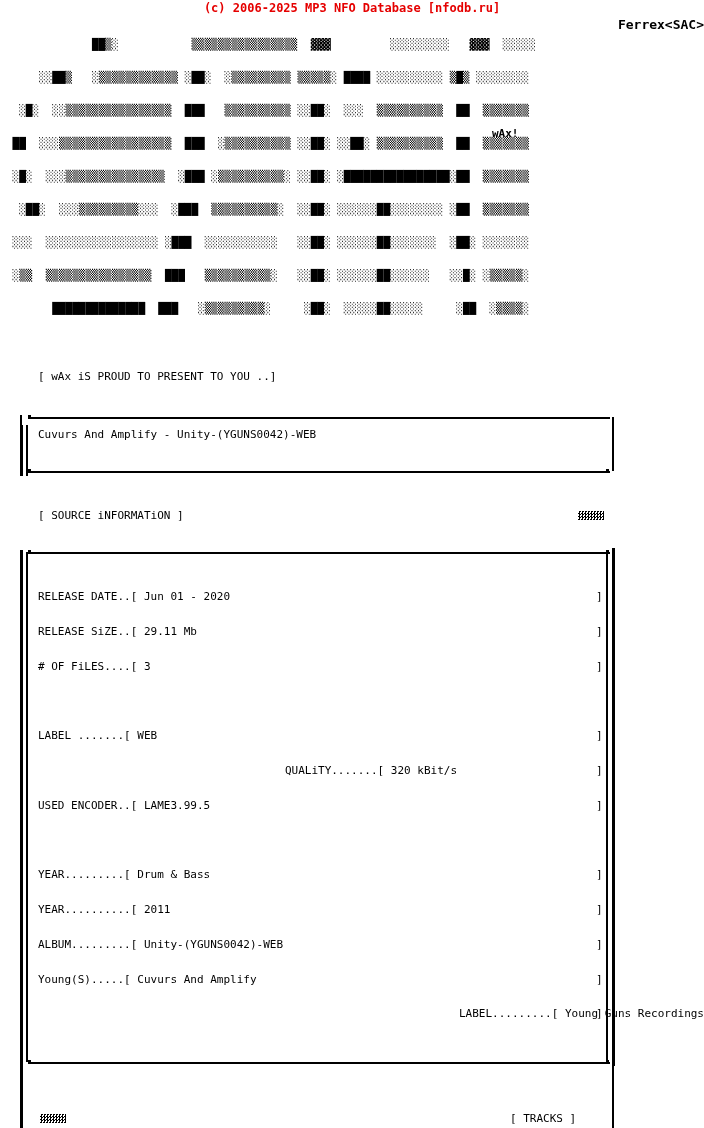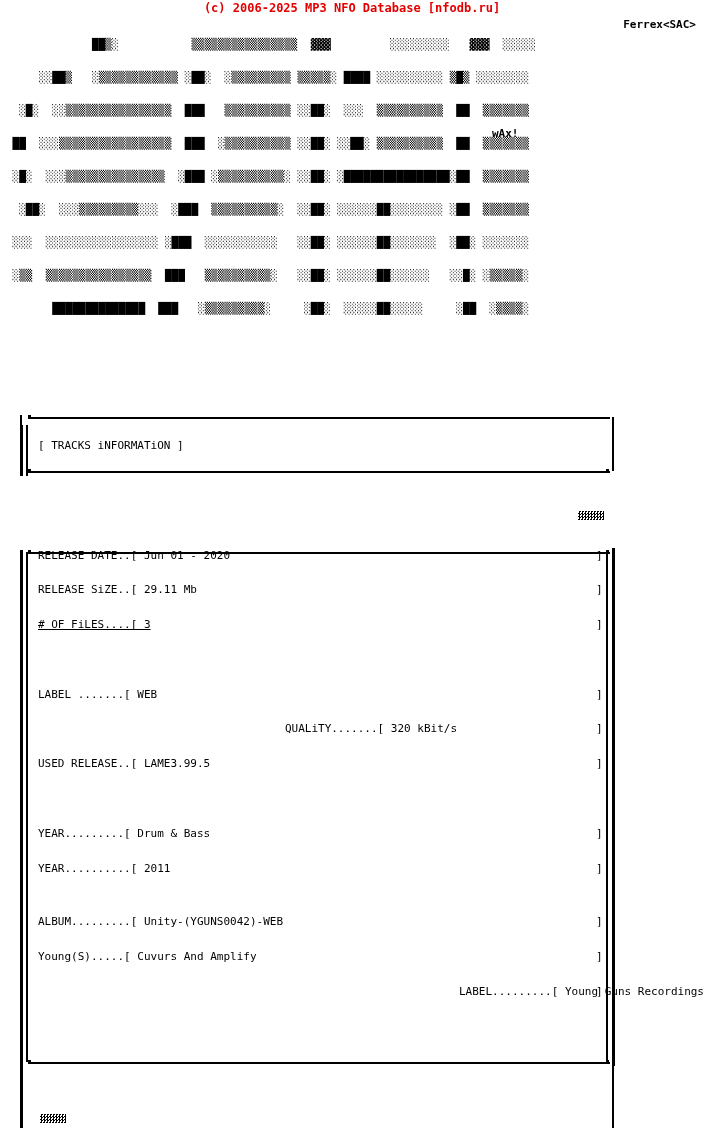--- a/index.html
+++ b/index.html
@@ -29,22 +29,22 @@
     font-size:11px;
     line-height:11px;
     white-space:pre;
     letter-spacing:0px;
     font-family:"DejaVu Sans Mono","Liberation Mono",monospace;
     margin-top:1px;
     padding-left:6px;
   }
   .ferrex-tag{
     position:absolute;
-    right:8px;top:19px;
-    font-size:11px;line-height:11px;
+    right:0;top:19px;
+    font-size:13px;line-height:11px;
     font-weight:bold;
     white-space:pre;
     z-index:4;
   }
   .wax-tag{
     position:absolute;
     left:492px;top:128px;
     font-size:11px;line-height:11px;
     font-weight:bold;
     white-space:pre;
@@ -79,44 +79,47 @@
     <div> ░░░  ░░░░░░░░░░░░░░░░░ ░███  ░░░░░░░░░░░   ░░██░ ░░░░░░██░░░░░░░  ░██░ ░░░░░░░  </div>
     <div> ░▒▒  ▒▒▒▒▒▒▒▒▒▒▒▒▒▒▒▒  ███   ▒▒▒▒▒▒▒▒▒▒░   ░░██░ ░░░░░░██░░░░░░   ░░█░ ░▒▒▒▒▒░  </div>
     <div>       ██████████████  ███   ░▒▒▒▒▒▒▒▒▒░     ░██░  ░░░░░██░░░░░     ░██  ░▒▒▒▒░  </div>
   </div>
 
   <div class="ferrex-tag">Ferrex&lt;SAC&gt;</div>
   <div class="wax-tag">wAx!</div>
 
   <div class="nfo">
 
-
-    
-    <div class="ln"></div>
-
-    <div class="ln" style="padding-left: 32px;"><span>[ TRACKS iNFORMATiON ]</span></div>
-    <div class="ln"></div>
-
-    <div class="ln" style="padding-left: 32px; margin-top: 28px;"><span>RELEASE DATE..[ </span><span>Jun 01 - 2020</span><span style="position: absolute; left: 596px;">]</span></div>
+    <div class="ln" style="padding-left: 32px; position: relative;"><span>[ wAx iS PROUD TO PRESENT TO YOU ..]</span></div>
+
+    
+    <div class="ln" style="padding-left: 32px;"><span>Cuvurs And Amplify - Unity-(YGUNS0042)-WEB</span></div>
+    <div class="ln"></div>
+
+    <div class="ln" style="padding-left: 32px;"><span>[ SOURCE iNFORMATiON ]</span></div>
+    <div class="ln"></div>
+
+    <div class="ln" style="padding-left: 32px;"><span>RELEASE DATE..[ </span><span>Jun 01 - 2020</span><span style="position: absolute; left: 596px;">]</span></div>
     <div class="ln" style="padding-left: 32px;"><span>RELEASE SiZE..[ </span><span>29.11 Mb</span><span style="position: absolute; left: 596px;">]</span></div>
-    <div class="ln" style="padding-left: 32px; text-decoration: underline;"><span># OF FiLES....[ </span><span>3</span><span style="position: absolute; left: 596px;">]</span></div>
+    <div class="ln" style="padding-left: 32px;"><span># OF FiLES....[ </span><span>3</span><span style="position: absolute; left: 596px;">]</span></div>
     <div class="ln"></div>
     <div class="ln" style="padding-left: 32px;"><span>LABEL .......[ </span><span>WEB</span><span style="position: absolute; left: 596px;">]</span></div>
     <div class="ln" style="padding-left: 32px; text-align: center;"><span>QUALiTY.......[ </span><span>320 kBit/s</span><span style="position: absolute; left: 596px;">]</span></div>
-    <div class="ln" style="padding-left: 32px;"><span>USED RELEASE..[ </span><span>LAME3.99.5</span><span style="position: absolute; left: 596px;">]</span></div>
+    <div class="ln" style="padding-left: 32px;"><span>USED ENCODER..[ </span><span>LAME3.99.5</span><span style="position: absolute; left: 596px;">]</span></div>
     <div class="ln"></div>
     <div class="ln" style="padding-left: 32px;"><span>YEAR.........[ </span><span>Drum &amp; Bass</span><span style="position: absolute; left: 596px;">]</span></div>
     <div class="ln" style="padding-left: 32px;"><span>YEAR..........[ </span><span>2011</span><span style="position: absolute; left: 596px;">]</span></div>
-    <div class="ln" style="padding-left: 32px; margin-top: 19px;"><span>ALBUM.........[ </span><span>Unity-(YGUNS0042)-WEB</span><span style="position: absolute; left: 596px;">]</span></div>
+    <div class="ln" style="padding-left: 32px;"><span>ALBUM.........[ </span><span>Unity-(YGUNS0042)-WEB</span><span style="position: absolute; left: 596px;">]</span></div>
     <div class="ln" style="padding-left: 32px;"><span>Young(S).....[ </span><span>Cuvurs And Amplify</span><span style="position: absolute; left: 596px;">]</span></div>
     <div class="ln" style="padding-left: 32px; text-align: right;"><span>LABEL.........[ </span><span>Young Guns Recordings</span><span style="position: absolute; left: 596px;">]</span></div>
 
     <div class="ln"></div>
 
     
+    <div class="ln" style="padding-left: 504px;"><span>[ TRACKS ]</span></div>
     
     
     
     
     
     
     
     
     
     

